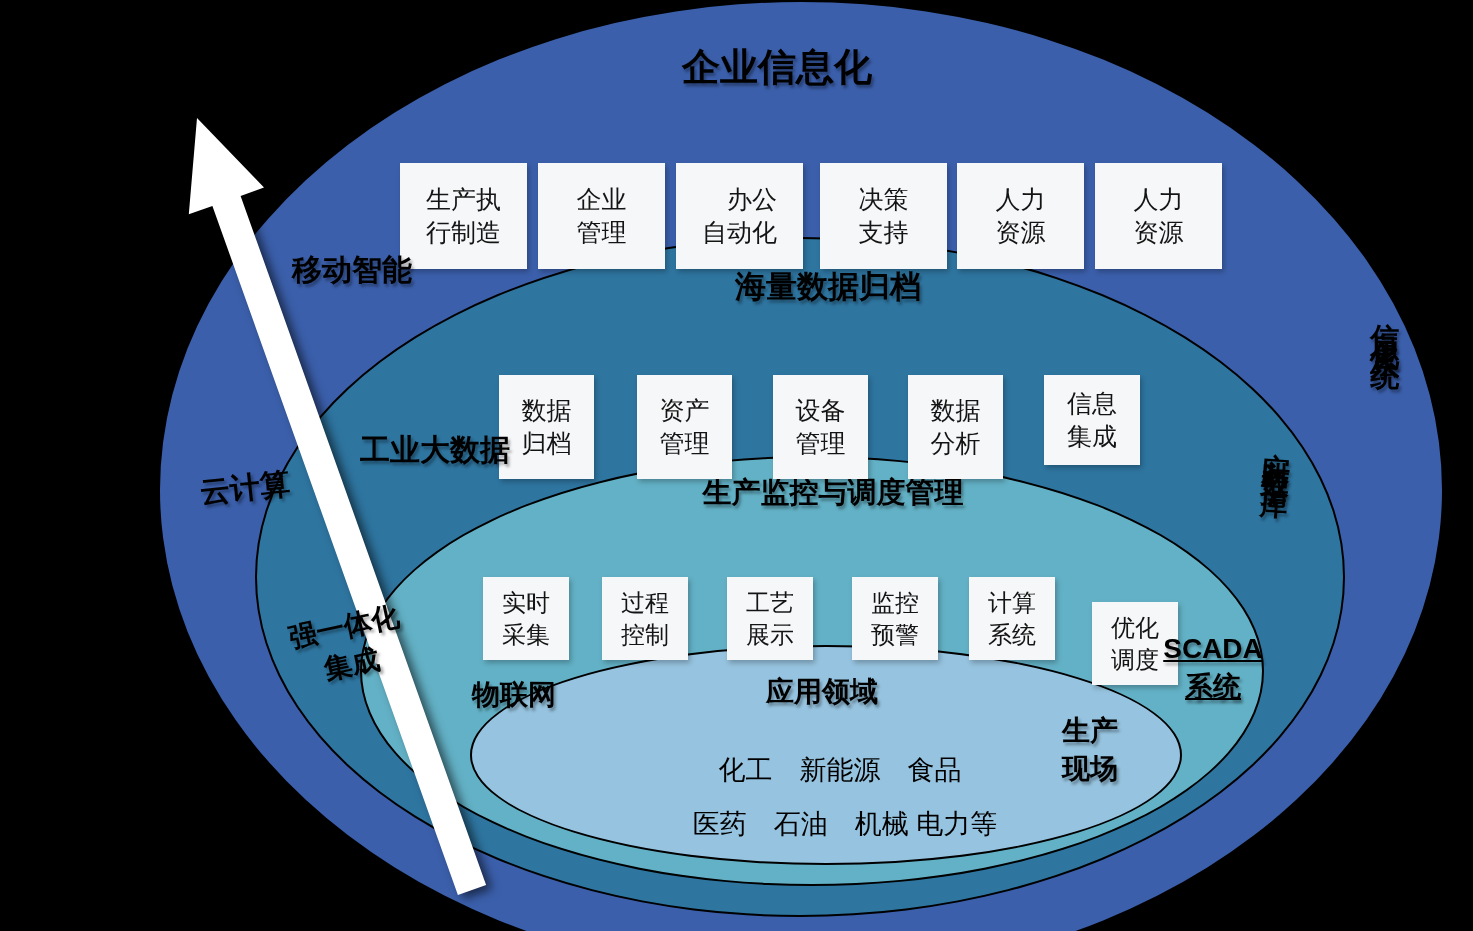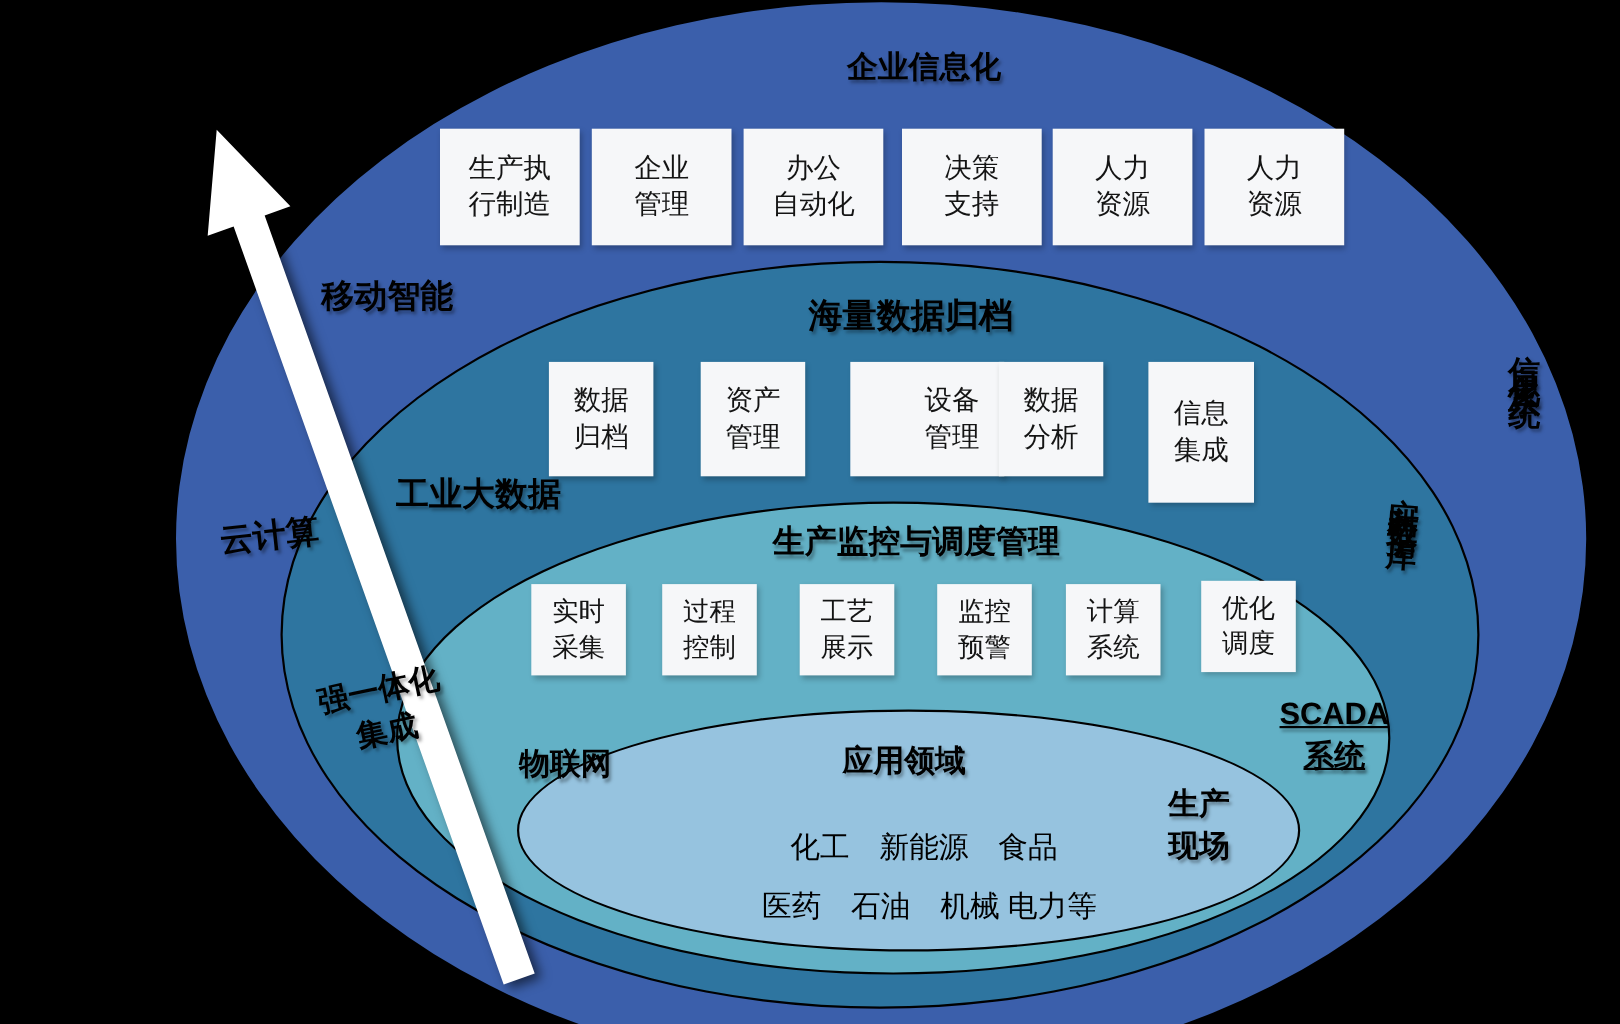--- a/index.html
+++ b/index.html
@@ -11,22 +11,23 @@
   }
   .ellipse{position:absolute;border:2px solid #000;border-radius:50%;box-sizing:border-box;}
   .el-outer{left:158px;top:0px;width:1286px;height:980px;background:#3B5FAB;}
   .el-l2{left:255px;top:237px;width:1090px;height:680px;background:#2E75A0;}
   .el-l3{left:360px;top:456px;width:904px;height:430px;background:#63B1C6;}
   .el-l4{left:470px;top:645px;width:712px;height:220px;background:#96C3DF;}
   .arrow-svg{position:absolute;left:0;top:0;width:1473px;height:931px;pointer-events:none;}
   .arrow-poly{fill:#FFFFFF;filter:drop-shadow(6px 4px 5px rgba(0,0,0,0.55));}
   .box{
     position:absolute;background:#F6F7F9;display:flex;align-items:center;justify-content:center;
-    text-align:center;white-space:pre-line;font-size:25px;line-height:1.32;color:#141414;
+    text-align:right;white-space:pre-line;font-size:25px;line-height:1.32;color:#141414;
     box-shadow:2px 3px 5px rgba(0,0,0,0.25);
+    margin-top:46px;
   }
   .row3 .box, .box.small{font-size:24px;}
   .ttl{
     position:absolute;font-weight:bold;text-align:center;color:#000;
     text-shadow:2px 3px 3px rgba(0,0,0,0.35);white-space:nowrap;
   }
   .lbl{
     position:absolute;font-weight:bold;color:#000;
     text-shadow:2px 3px 3px rgba(0,0,0,0.35);white-space:pre-line;line-height:1.35;
   }
@@ -42,21 +43,21 @@
 
   <div class="ellipse el-outer"></div>
   <div class="ellipse el-l2"></div>
   <div class="ellipse el-l3"></div>
   <div class="ellipse el-l4"></div>
 
   <svg class="arrow-svg" viewBox="0 0 1473 931">
     <polygon class="arrow-poly" points="197,118 264,187.5 240.6,195.9 486.1,885 457.9,895 212.4,205.9 188.8,214.3"></polygon>
   </svg>
 
-  <div class="ttl" style="left:685px;top:42px;width:310px;font-size:28px;">企业信息化</div>
+  <div class="ttl" style="left:622px;top:42px;width:310px;font-size:38px;">企业信息化</div>
   <div class="ttl" style="left:658px;top:266px;width:340px;font-size:31px;">海量数据归档</div>
   <div class="ttl" style="left:633px;top:473px;width:400px;font-size:29px;">生产监控与调度管理</div>
   <div class="ttl" style="left:692px;top:673px;width:260px;font-size:28px;">应用领域</div>
 
   <div class="box" style="left:400px;top:117px;width:127px;height:106px;">生产执
 行制造</div>
   <div class="box" style="left:538px;top:117px;width:127px;height:106px;">企业
 管理</div>
   <div class="box" style="left:676px;top:117px;width:127px;height:106px;">办公
 自动化</div>
@@ -64,38 +65,38 @@
 支持</div>
   <div class="box" style="left:957px;top:117px;width:127px;height:106px;">人力
 资源</div>
   <div class="box" style="left:1095px;top:117px;width:127px;height:106px;">人力
 资源</div>
 
   <div class="box" style="left:499px;top:329px;width:95px;height:104px;">数据
 归档</div>
   <div class="box" style="left:637px;top:329px;width:95px;height:104px;">资产
 管理</div>
-  <div class="box" style="left:773px;top:329px;width:95px;height:104px;padding-left:45px;">设备
+  <div class="box" style="left:773px;top:329px;width:95px;height:104px;">设备
 管理</div>
   <div class="box" style="left:908px;top:329px;width:95px;height:104px;">数据
 分析</div>
-  <div class="box" style="left:1044px;top:329px;width:96px;height:128px;">信息
+  <div class="box" style="left:1044px;top:329px;width:96px;height:90px;">信息
 集成</div>
 
   <div class="box small" style="left:483px;top:531px;width:86px;height:83px;">实时
 采集</div>
   <div class="box small" style="left:727px;top:531px;width:86px;height:83px;">工艺
 展示</div>
   <div class="box small" style="left:602px;top:531px;width:86px;height:83px;">过程
 控制</div>
   <div class="box small" style="left:852px;top:531px;width:86px;height:83px;">监控
 预警</div>
   <div class="box small" style="left:969px;top:531px;width:86px;height:83px;">计算
 系统</div>
-  <div class="box small" style="left:1092px;top:528px;width:86px;height:83px;">优化
+  <div class="box small" style="left:1092px;top:556px;width:86px;height:83px;">优化
 调度</div>
 
   <div class="ttl" style="left:540px;top:752px;width:600px;font-size:27px;font-weight:normal;text-shadow:none;">化工　新能源　食品</div>
   <div class="ttl" style="left:545px;top:806px;width:600px;font-size:27px;font-weight:normal;text-shadow:none;">医药　石油　机械 电力等</div>
 
   <div class="lbl" style="left:292px;top:250px;font-size:30px;">移动智能</div>
   <div class="lbl" style="left:200px;top:468px;font-size:30px;transform:rotate(-6deg);">云计算</div>
   <div class="lbl vert" style="left:1365px;top:300px;font-size:29px;">信息化系统</div>
 
   <div class="lbl" style="left:360px;top:430px;font-size:30px;">工业大数据</div>

